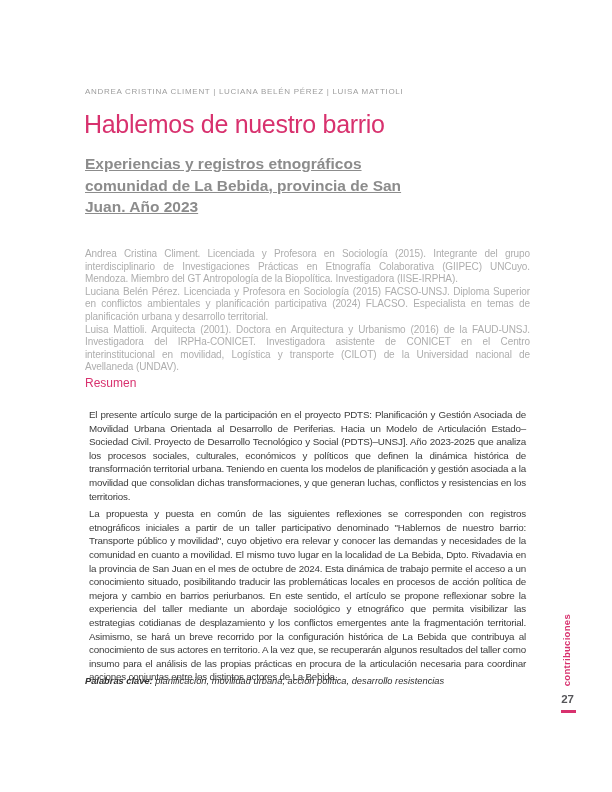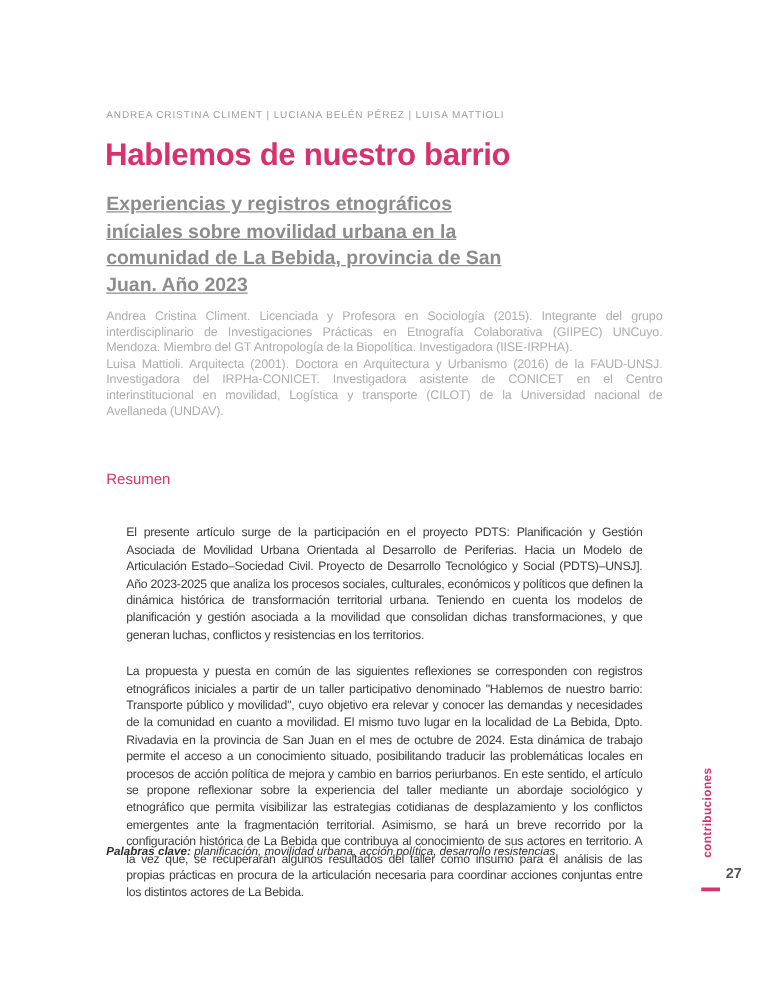--- a/index.html
+++ b/index.html
@@ -24,21 +24,21 @@
     letter-spacing: 0.7px;
     color: #9d9d9d;
     font-weight: normal;
   }
   .article-title {
     position: absolute;
     left: 84px;
     top: 110px;
     width: 460px;
     font-size: 25px;
-    font-weight: bold;
+    font-weight: normal;
     letter-spacing: -0.3px;
     color: #d8316e;
   }
   .article-subtitle {
     position: absolute;
     left: 85px;
     top: 153px;
     width: 360px;
     font-size: 15.5px;
     line-height: 21.5px;
@@ -70,21 +70,21 @@
     position: absolute;
     left: 85px;
     top: 404px;
     width: 445px;
     font-size: 9.8px;
     line-height: 13.6px;
     letter-spacing: -0.2px;
     color: #3c3c3c;
     text-align: justify;
   }
-  .abstract p { margin: 16px; }
+  .abstract p { margin: 4px; }
   .keywords {
     position: absolute;
     left: 85px;
     top: 676px;
     width: 445px;
     font-size: 9.3px;
     color: #2f2f2f;
     font-style: italic;
   }
   .keywords .kw-label {
@@ -104,24 +104,24 @@
     writing-mode: vertical-rl;
     transform: rotate(180deg);
     font-size: 9.5px;
     font-weight: bold;
     letter-spacing: 0.3px;
     color: #d8316e;
     white-space: nowrap;
   }
   .page-number {
     position: absolute;
-    left: 576px;
+    left: 552px;
     top: 693px;
     width: 22px;
-    text-align: center;
+    text-align: right;
     font-size: 11.5px;
     font-weight: bold;
     color: #56565a;
   }
   .page-number-bar {
     position: absolute;
     left: 561px;
     top: 710px;
     width: 15px;
     height: 3px;
@@ -132,27 +132,27 @@
 <body>
 
 <div class="page">
 
   <div class="authors-line">ANDREA CRISTINA CLIMENT | LUCIANA BELÉN PÉREZ | LUISA MATTIOLI</div>
 
   <h1 class="article-title" style="margin:0">Hablemos de nuestro barrio</h1>
 
   <div class="article-subtitle">
     <div>Experiencias y registros etnográficos</div>
-    <div>iníciales sobre movilidad urbana en la</div>
     <div>comunidad de La Bebida, provincia de San</div>
     <div>Juan. Año 2023</div>
   </div>
 
   <div class="bios">
     <p>Andrea Cristina Climent. Licenciada y Profesora en Sociología (2015). Integrante del grupo interdisciplinario de Investigaciones Prácticas en Etnografía Colaborativa (GIIPEC) UNCuyo. Mendoza. Miembro del GT Antropología de la Biopolítica. Investigadora (IISE-IRPHA).</p>
+    <p>Luciana Belén Pérez. Licenciada y Profesora en Sociología (2015) FACSO-UNSJ. Diploma Superior en conflictos ambientales y planificación participativa (2024) FLACSO. Especialista en temas de planificación urbana y desarrollo territorial.</p>
     <p>Luisa Mattioli. Arquitecta (2001). Doctora en Arquitectura y Urbanismo (2016) de la FAUD-UNSJ. Investigadora del IRPHa-CONICET. Investigadora asistente de CONICET en el Centro interinstitucional en movilidad, Logística y transporte (CILOT) de la Universidad nacional de Avellaneda (UNDAV).</p>
   </div>
 
   <h2 class="section-heading" style="margin:0">Resumen</h2>
 
   <div class="abstract">
     <p>El presente artículo surge de la participación en el proyecto PDTS: Planificación y Gestión Asociada de Movilidad Urbana Orientada al Desarrollo de Periferias. Hacia un Modelo de Articulación Estado–Sociedad Civil. Proyecto de Desarrollo Tecnológico y Social (PDTS)–UNSJ]. Año 2023-2025 que analiza los procesos sociales, culturales, económicos y políticos que definen la dinámica histórica de transformación territorial urbana. Teniendo en cuenta los modelos de planificación y gestión asociada a la movilidad que consolidan dichas transformaciones, y que generan luchas, conflictos y resistencias en los territorios.</p>
     <p>La propuesta y puesta en común de las siguientes reflexiones se corresponden con registros etnográficos iniciales a partir de un taller participativo denominado "Hablemos de nuestro barrio: Transporte público y movilidad", cuyo objetivo era relevar y conocer las demandas y necesidades de la comunidad en cuanto a movilidad. El mismo tuvo lugar en la localidad de La Bebida, Dpto. Rivadavia en la provincia de San Juan en el mes de octubre de 2024. Esta dinámica de trabajo permite el acceso a un conocimiento situado, posibilitando traducir las problemáticas locales en procesos de acción política de mejora y cambio en barrios periurbanos. En este sentido, el artículo se propone reflexionar sobre la experiencia del taller mediante un abordaje sociológico y etnográfico que permita visibilizar las estrategias cotidianas de desplazamiento y los conflictos emergentes ante la fragmentación territorial. Asimismo, se hará un breve recorrido por la configuración histórica de La Bebida que contribuya al conocimiento de sus actores en territorio. A la vez que, se recuperarán algunos resultados del taller como insumo para el análisis de las propias prácticas en procura de la articulación necesaria para coordinar acciones conjuntas entre los distintos actores de La Bebida.</p>
   </div>
 

